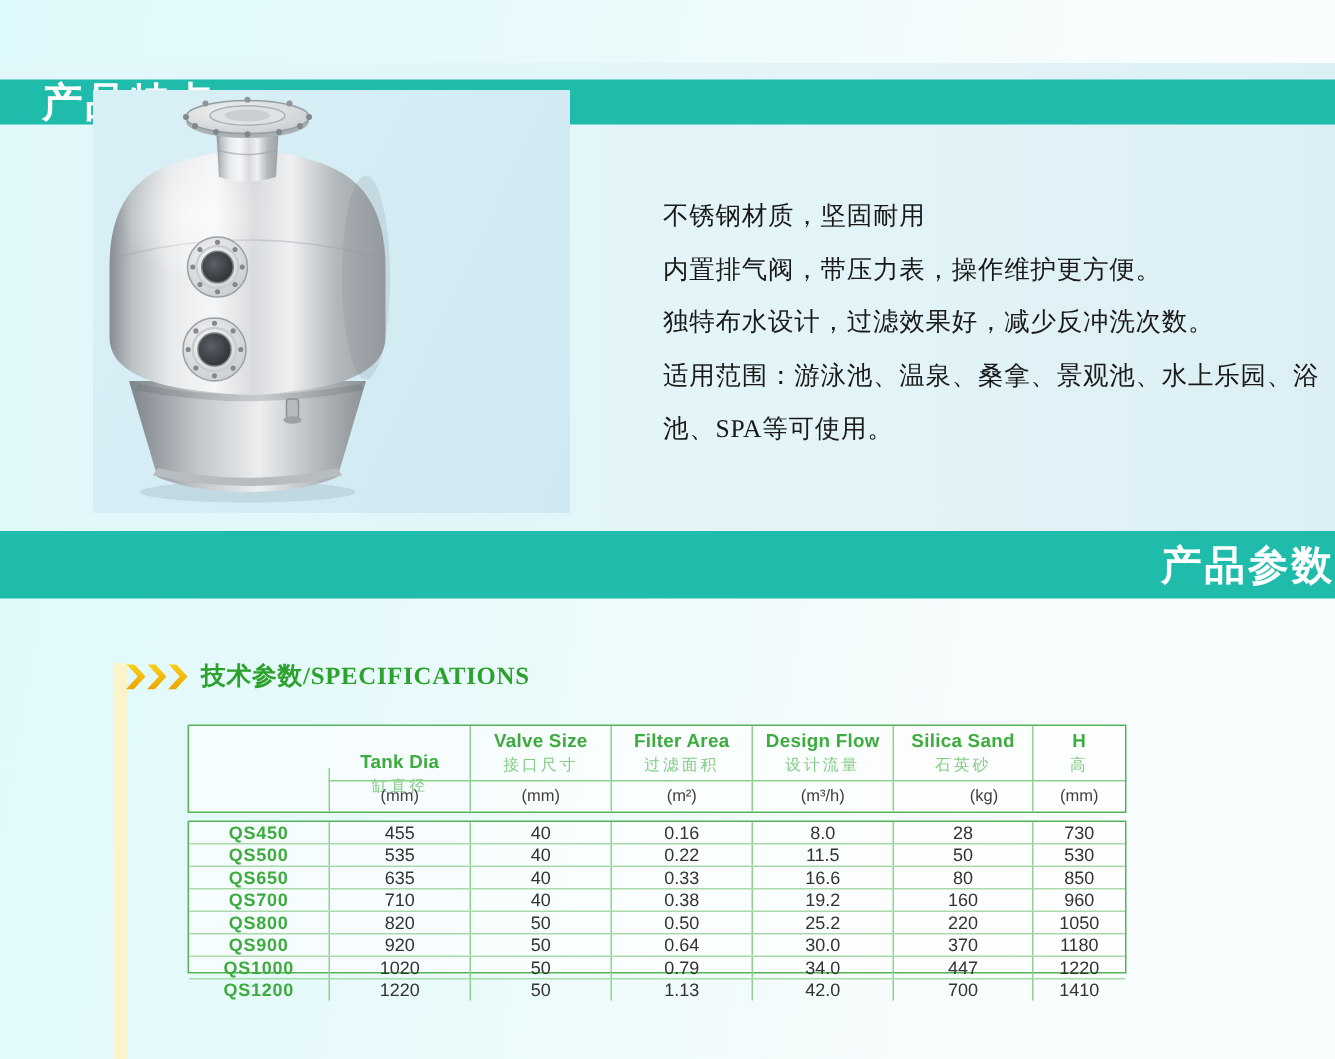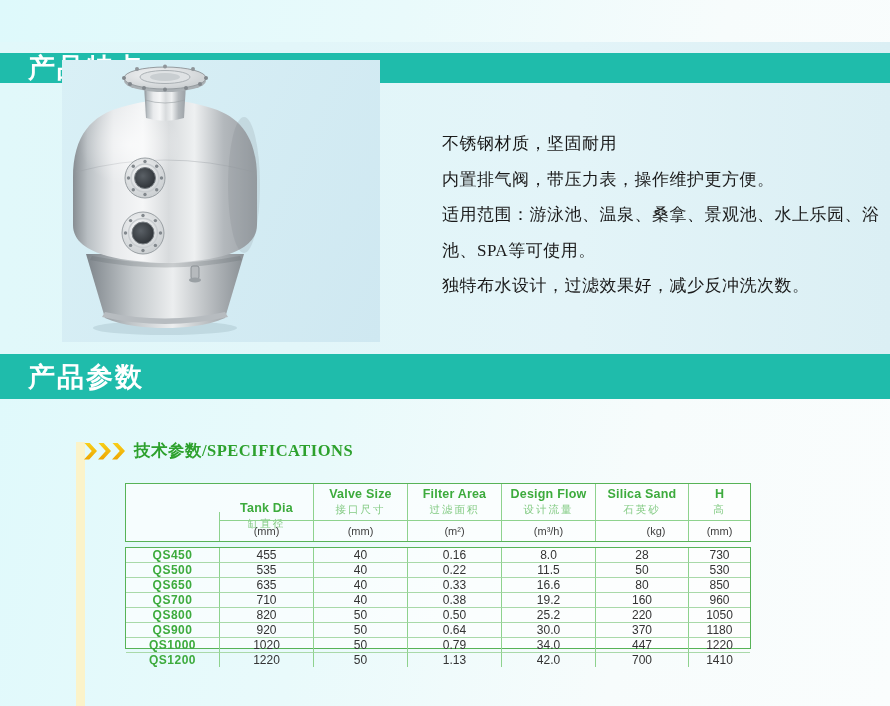--- a/index.html
+++ b/index.html
@@ -11,21 +11,21 @@
   .section1-bg{
     position:absolute;left:0;top:42px;width:890px;height:312px;
     background:linear-gradient(to right,#e1f8fa,#e3f4f8 65%,#dbeff4);
   }
   .banner{
     position:absolute;left:0;width:890px;background:#1fbcab;color:#ffffff;
     display:flex;align-items:center;padding-left:28px;box-sizing:border-box;
     font-size:27px;font-weight:bold;letter-spacing:2px;
   }
   .banner1{top:16px;height:30px;margin-top:37px;}
-  .banner2{top:354px;height:45px;}
+  .banner2{top:354px;height:45px;justify-content:flex-end;}
   .photo{
     position:absolute;left:62px;top:60px;width:318px;height:282px;
     background:linear-gradient(115deg,#d9f0f6,#cfe8f1);
   }
   .features{position:absolute;left:432px;top:108px;width:452px;color:#111;}
   .features .ftitle{
     font-family:"Liberation Serif","DejaVu Serif",serif;
     font-size:21px;font-weight:bold;letter-spacing:1px;
   }
   .features .flines{margin-top:18px;margin-left:10px;
@@ -175,22 +175,22 @@
         <rect x="129" y="206" width="8" height="13" rx="2" fill="#b6babd" stroke="#8a9094" stroke-width="1"></rect>
         <ellipse cx="133" cy="220" rx="6" ry="2.5" fill="#9aa0a4"></ellipse>
       </g>
     </svg>
   </div>
 
   <div class="features">
     <div class="flines">
       <div>不锈钢材质，坚固耐用</div>
       <div>内置排气阀，带压力表，操作维护更方便。</div>
+      <div>独特布水设计，过滤效果好，减少反冲洗次数。</div>
       <div>适用范围：游泳池、温泉、桑拿、景观池、水上乐园、浴池、SPA等可使用。</div>
-      <div>独特布水设计，过滤效果好，减少反冲洗次数。</div>
     </div>
   </div>
 
   <div class="banner banner2">
     <span>产品参数</span>
   </div>
 
   <div class="accent-bar"></div>
 
   <div class="spec-title">

